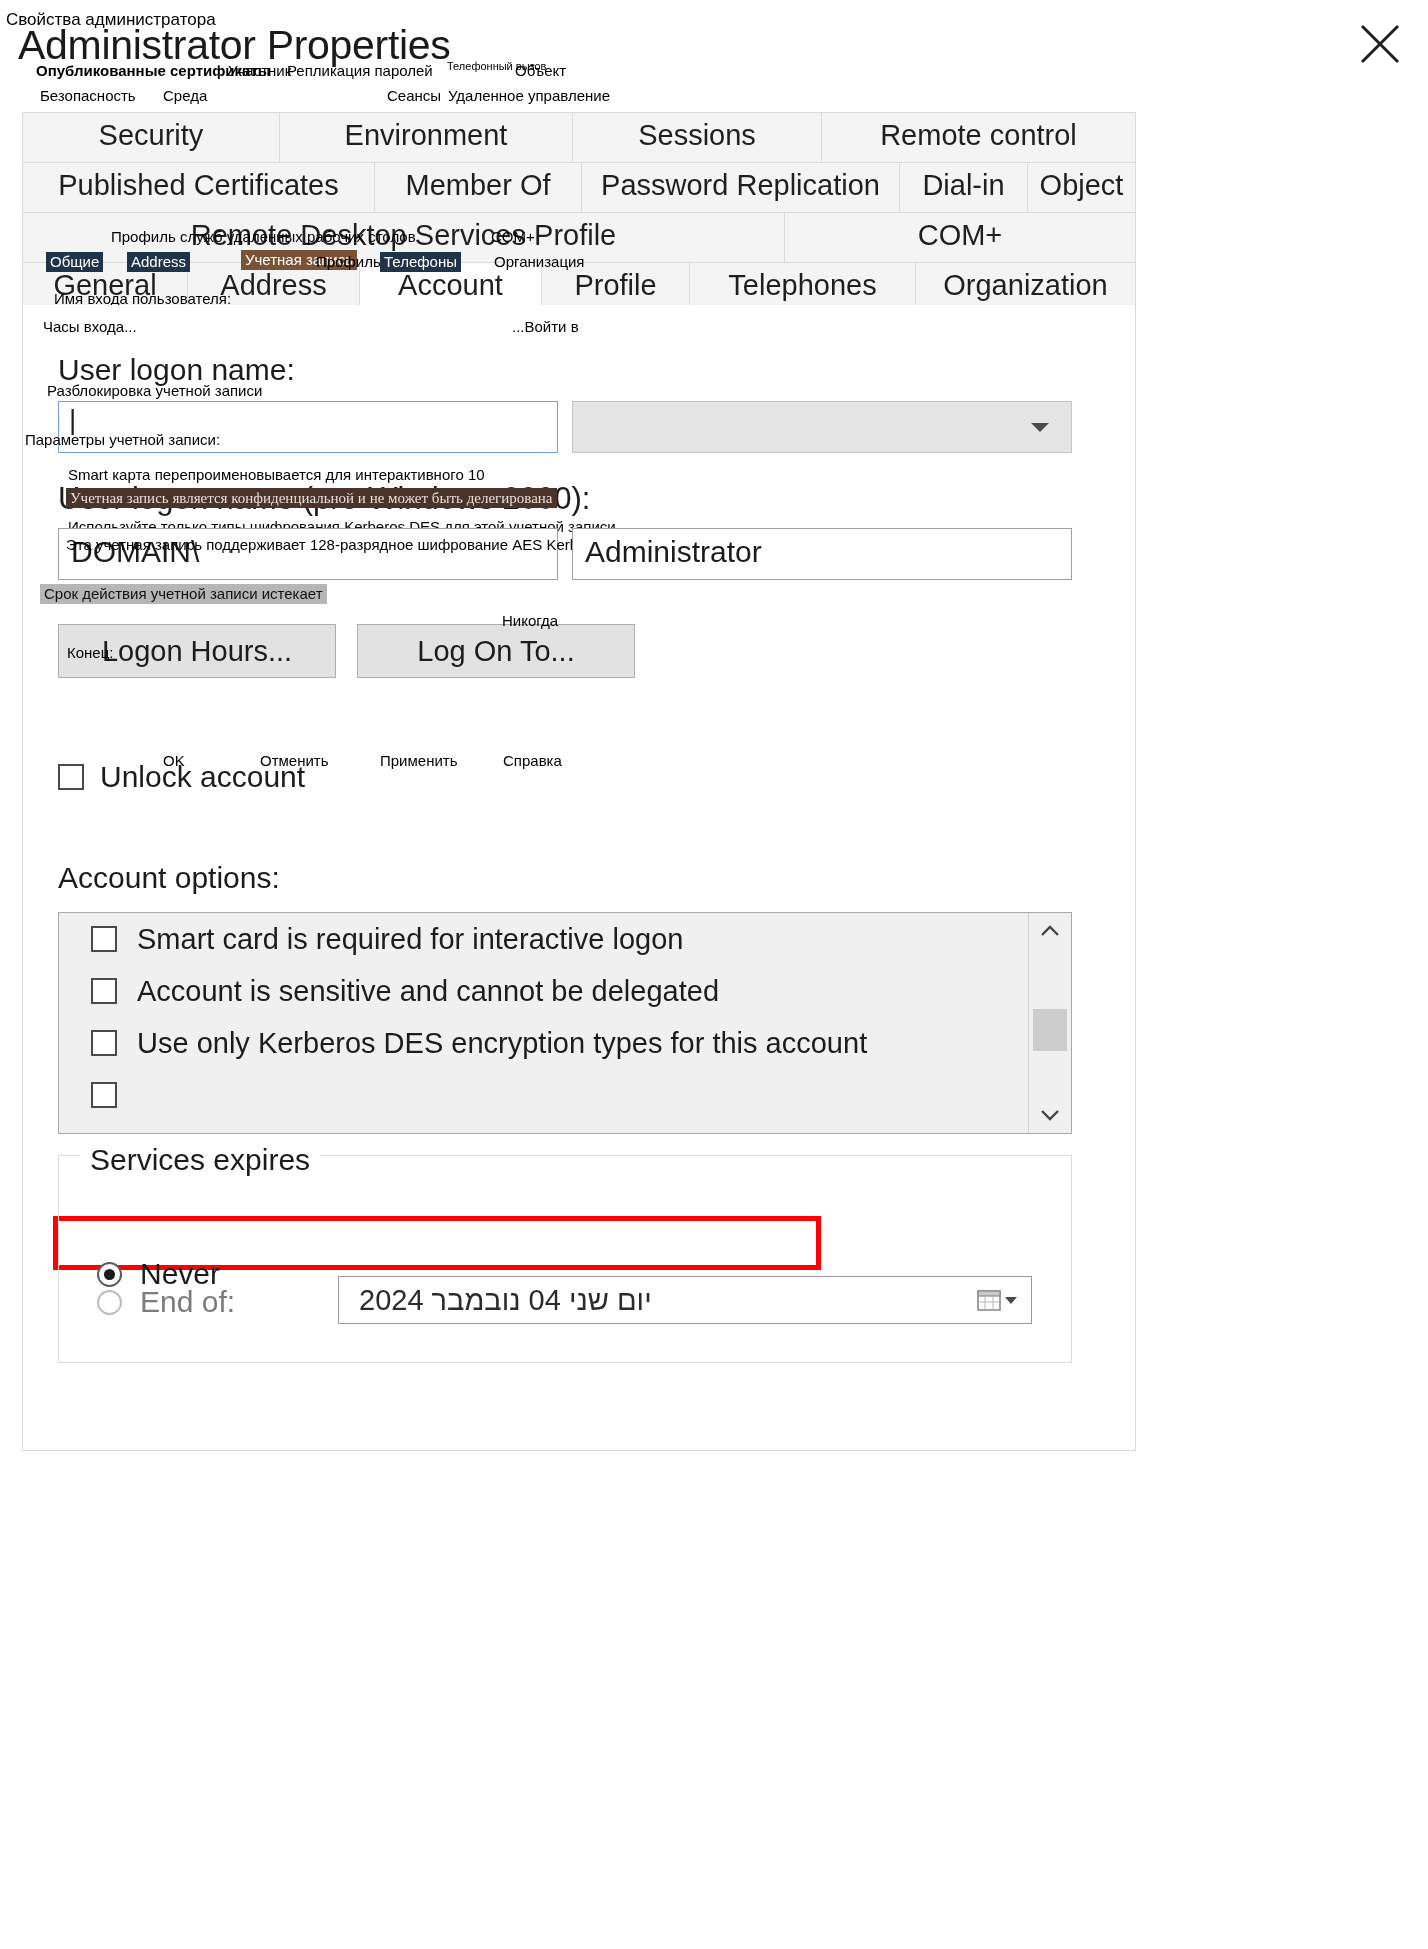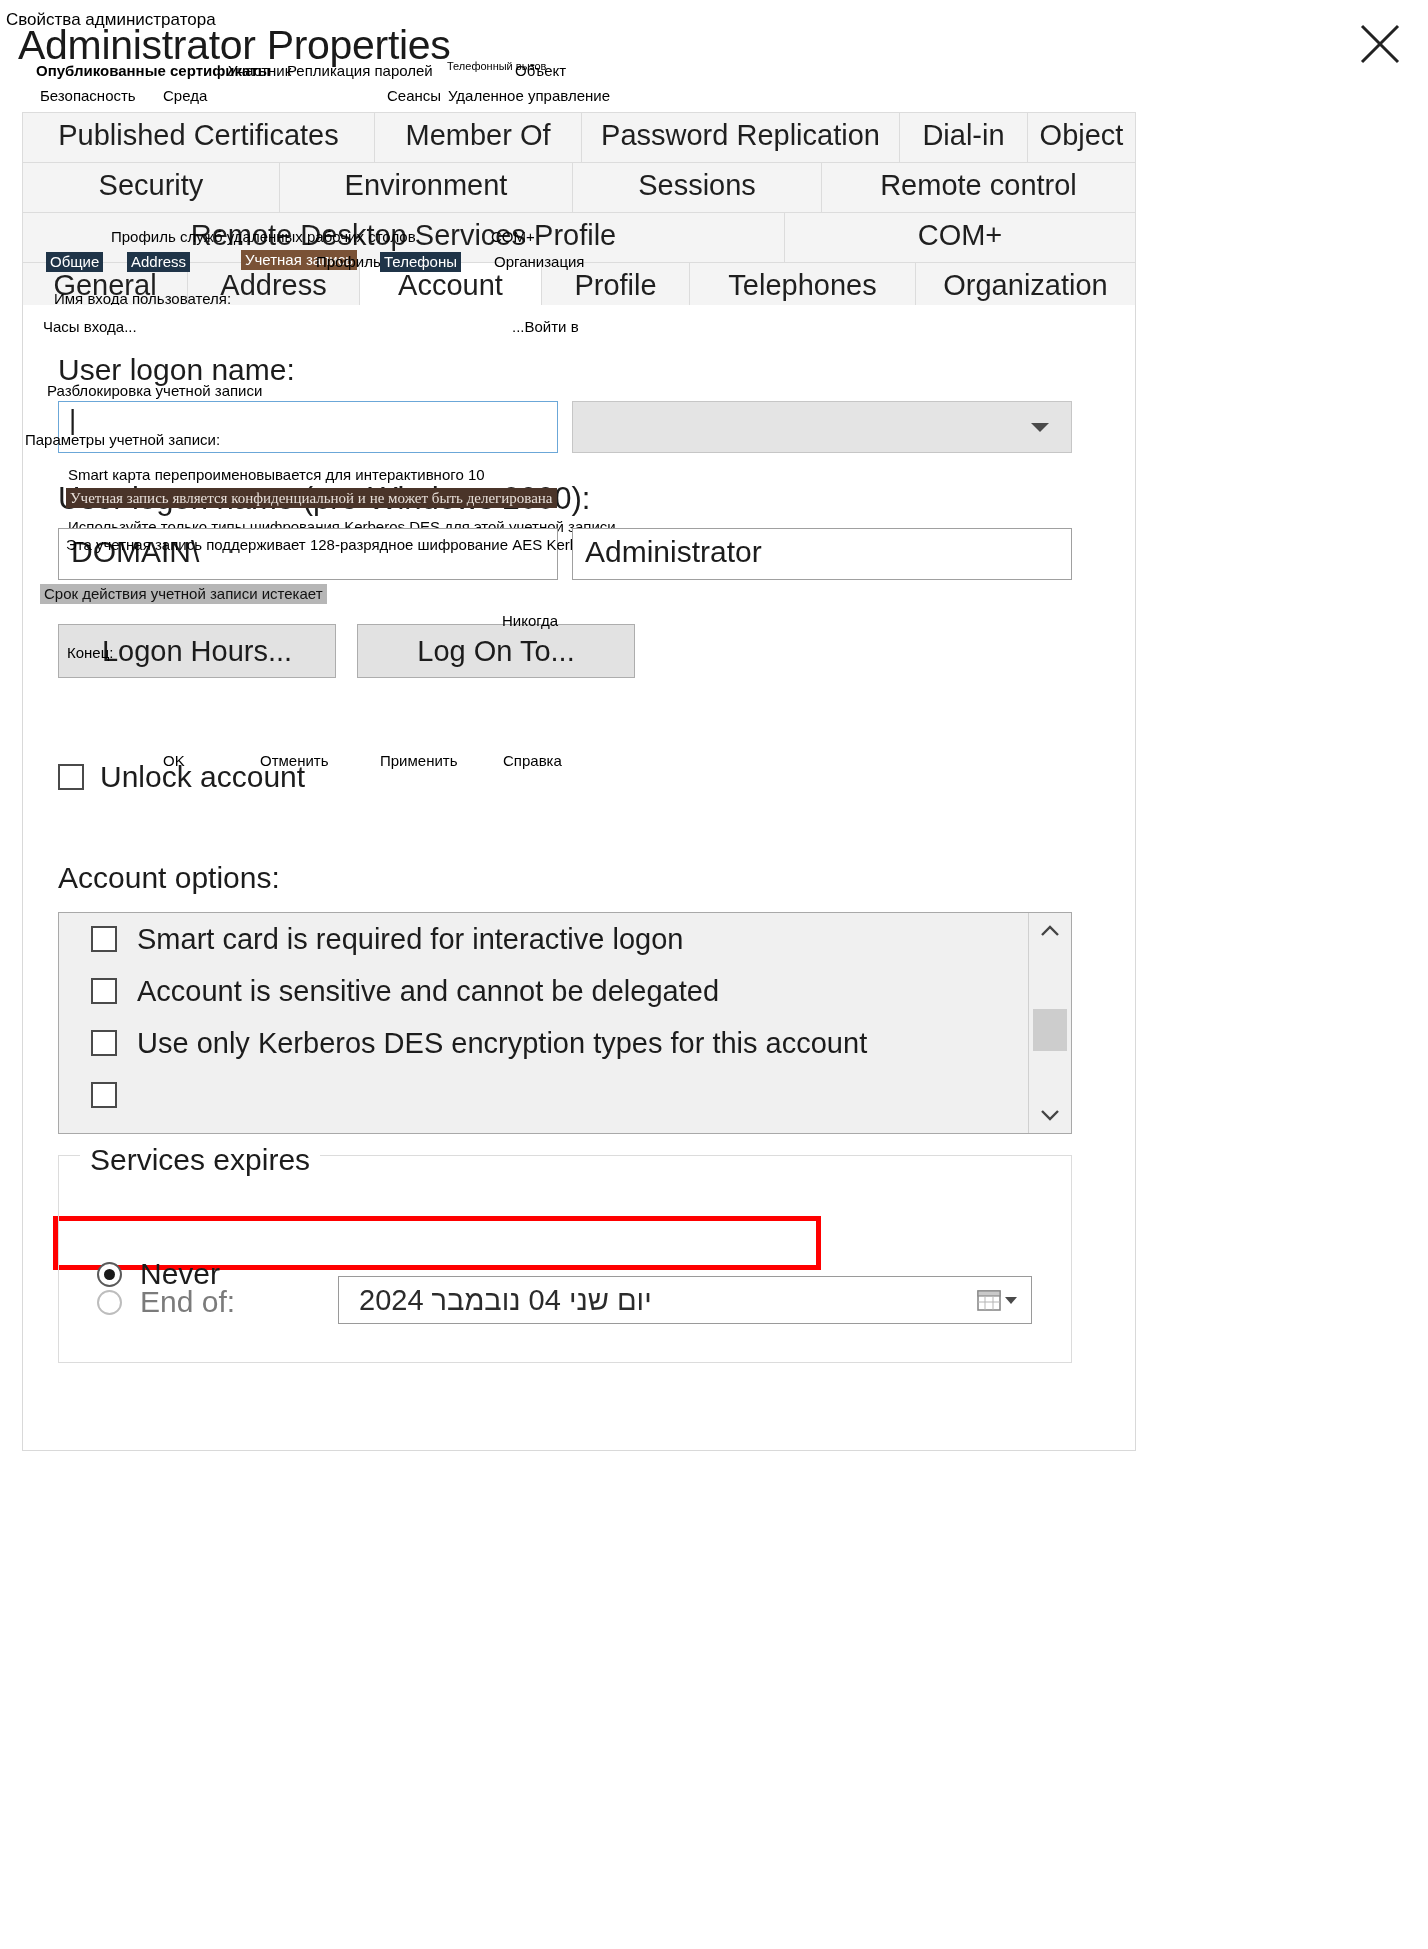--- a/index.html
+++ b/index.html
@@ -133,32 +133,32 @@
   <svg width="52" height="52" viewBox="0 0 52 52" aria-hidden="true">
     <line x1="8" y1="8" x2="44" y2="44" stroke="#222" stroke-width="3"></line>
     <line x1="44" y1="8" x2="8" y2="44" stroke="#222" stroke-width="3"></line>
   </svg>
 </div>
 
 <div id="ru-row0"></div>
 <div id="ru-row1"></div>
 
 <div class="abs" id="tabstrip">
+  <div class="tabrow" id="tabrow-2">
+      <div class="tab" style="width: 257px;"><span>Security</span></div>
+      <div class="tab" style="width: 293px;"><span>Environment</span></div>
+      <div class="tab" style="width: 249px;"><span>Sessions</span></div>
+      <div class="tab" style="width: 313px;"><span>Remote control</span></div>
+    </div>
   <div class="tabrow" id="tabrow-1">
       <div class="tab" style="width: 352px;"><span>Published Certificates</span></div>
       <div class="tab" style="width: 207px;"><span>Member Of</span></div>
       <div class="tab" style="width: 318px;"><span>Password Replication</span></div>
       <div class="tab" style="width: 128px;"><span>Dial-in</span></div>
       <div class="tab" style="width: 107px;"><span>Object</span></div>
-    </div>
-  <div class="tabrow" id="tabrow-2">
-      <div class="tab" style="width: 257px;"><span>Security</span></div>
-      <div class="tab" style="width: 293px;"><span>Environment</span></div>
-      <div class="tab" style="width: 249px;"><span>Sessions</span></div>
-      <div class="tab" style="width: 313px;"><span>Remote control</span></div>
     </div>
   <div class="tabrow" id="tabrow-3">
       <div class="tab" style="width: 762px;"><span>Remote Desktop Services Profile</span></div>
       <div class="tab" style="width: 350px;"><span>COM+</span></div>
     </div>
   <div class="tabrow" id="tabrow-4">
       <div class="tab" style="width: 165px;"><span>General</span></div>
       <div class="tab" style="width: 172px;"><span>Address</span></div>
       <div class="tab sel" style="width: 182px;"><span>Account</span></div>
       <div class="tab" style="width: 148px;"><span>Profile</span></div>

